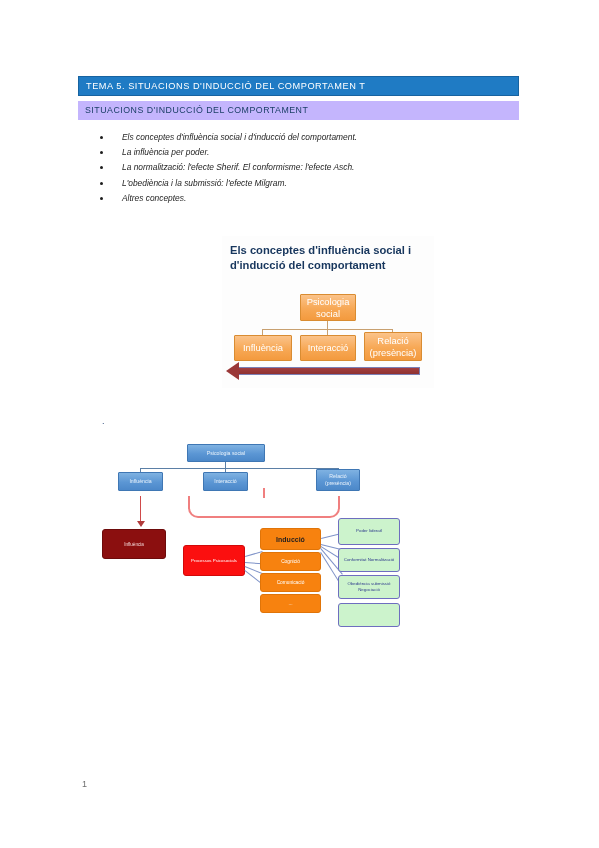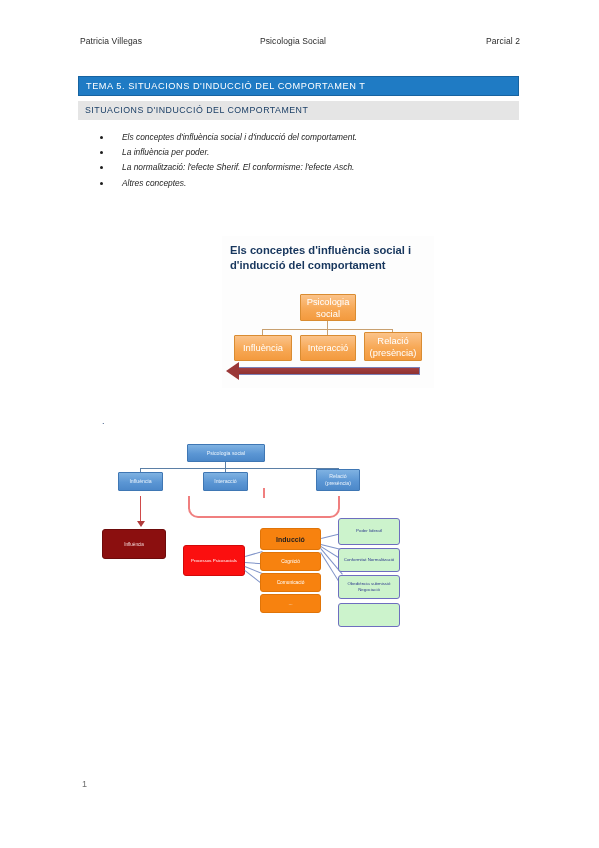--- a/index.html
+++ b/index.html
@@ -53,21 +53,21 @@
     color: #ffffff;
     letter-spacing: 0.55px;
     white-space: nowrap;
   }
   .bar-sub {
     position: absolute;
     left: 78px;
     top: 101px;
     width: 441px;
     height: 19px;
-    background: #e5e5e5;
+    background: #c4b5fd;
     box-sizing: border-box;
   }
   .bar-sub .txt {
     position: absolute;
     left: 7px;
     top: 4px;
     font-size: 8.8px;
     color: #1b3f66;
     letter-spacing: 0.5px;
     white-space: nowrap;
@@ -311,25 +311,20 @@
     top: 779px;
     font-size: 9px;
     color: #6e6e6e;
   }
 </style>
 </head>
 <body>
 
 <div id="page">
 
-  <div class="runhead">
-    <span class="rh-left">Patricia Villegas</span>
-    <span class="rh-center">Psicologia Social</span>
-    <span class="rh-right">Parcial 2</span>
-  </div>
 
   <div class="bar-tema">
     <div class="txt">TEMA 5. SITUACIONS D'INDUCCIÓ DEL COMPORTAMEN T</div>
   </div>
   <div class="bar-sub">
     <div class="txt">SITUACIONS D'INDUCCIÓ DEL COMPORTAMENT</div>
   </div>
 
   <div class="bullets">
     <div class="bullet-row">
@@ -339,20 +334,24 @@
     <div class="bullet-row">
       <span class="dot"></span>
       <span class="lbl">La influència per poder.</span>
     </div>
     <div class="bullet-row">
       <span class="dot"></span>
       <span class="lbl">La normalització: l'efecte Sherif. El conformisme: l'efecte Asch.</span>
     </div>
     <div class="bullet-row">
       <span class="dot"></span>
+      <span class="lbl">L'obediència i la submissió: l'efecte Milgram.</span>
+    </div>
+    <div class="bullet-row">
+      <span class="dot"></span>
       <span class="lbl">Altres conceptes.</span>
     </div>
   </div>
 
   <div class="fig1">
     <div class="fig1-title">Els conceptes d'influència social i d'inducció del comportament</div>
 
     <div class="f1-conn" style="left:105px; top:85px; width:1px; height:8px;"></div>
     <div class="f1-conn" style="left:40px; top:93px; width:131px; height:1px;"></div>
     <div class="f1-conn" style="left:40px; top:93px; width:1px; height:7px;"></div>

